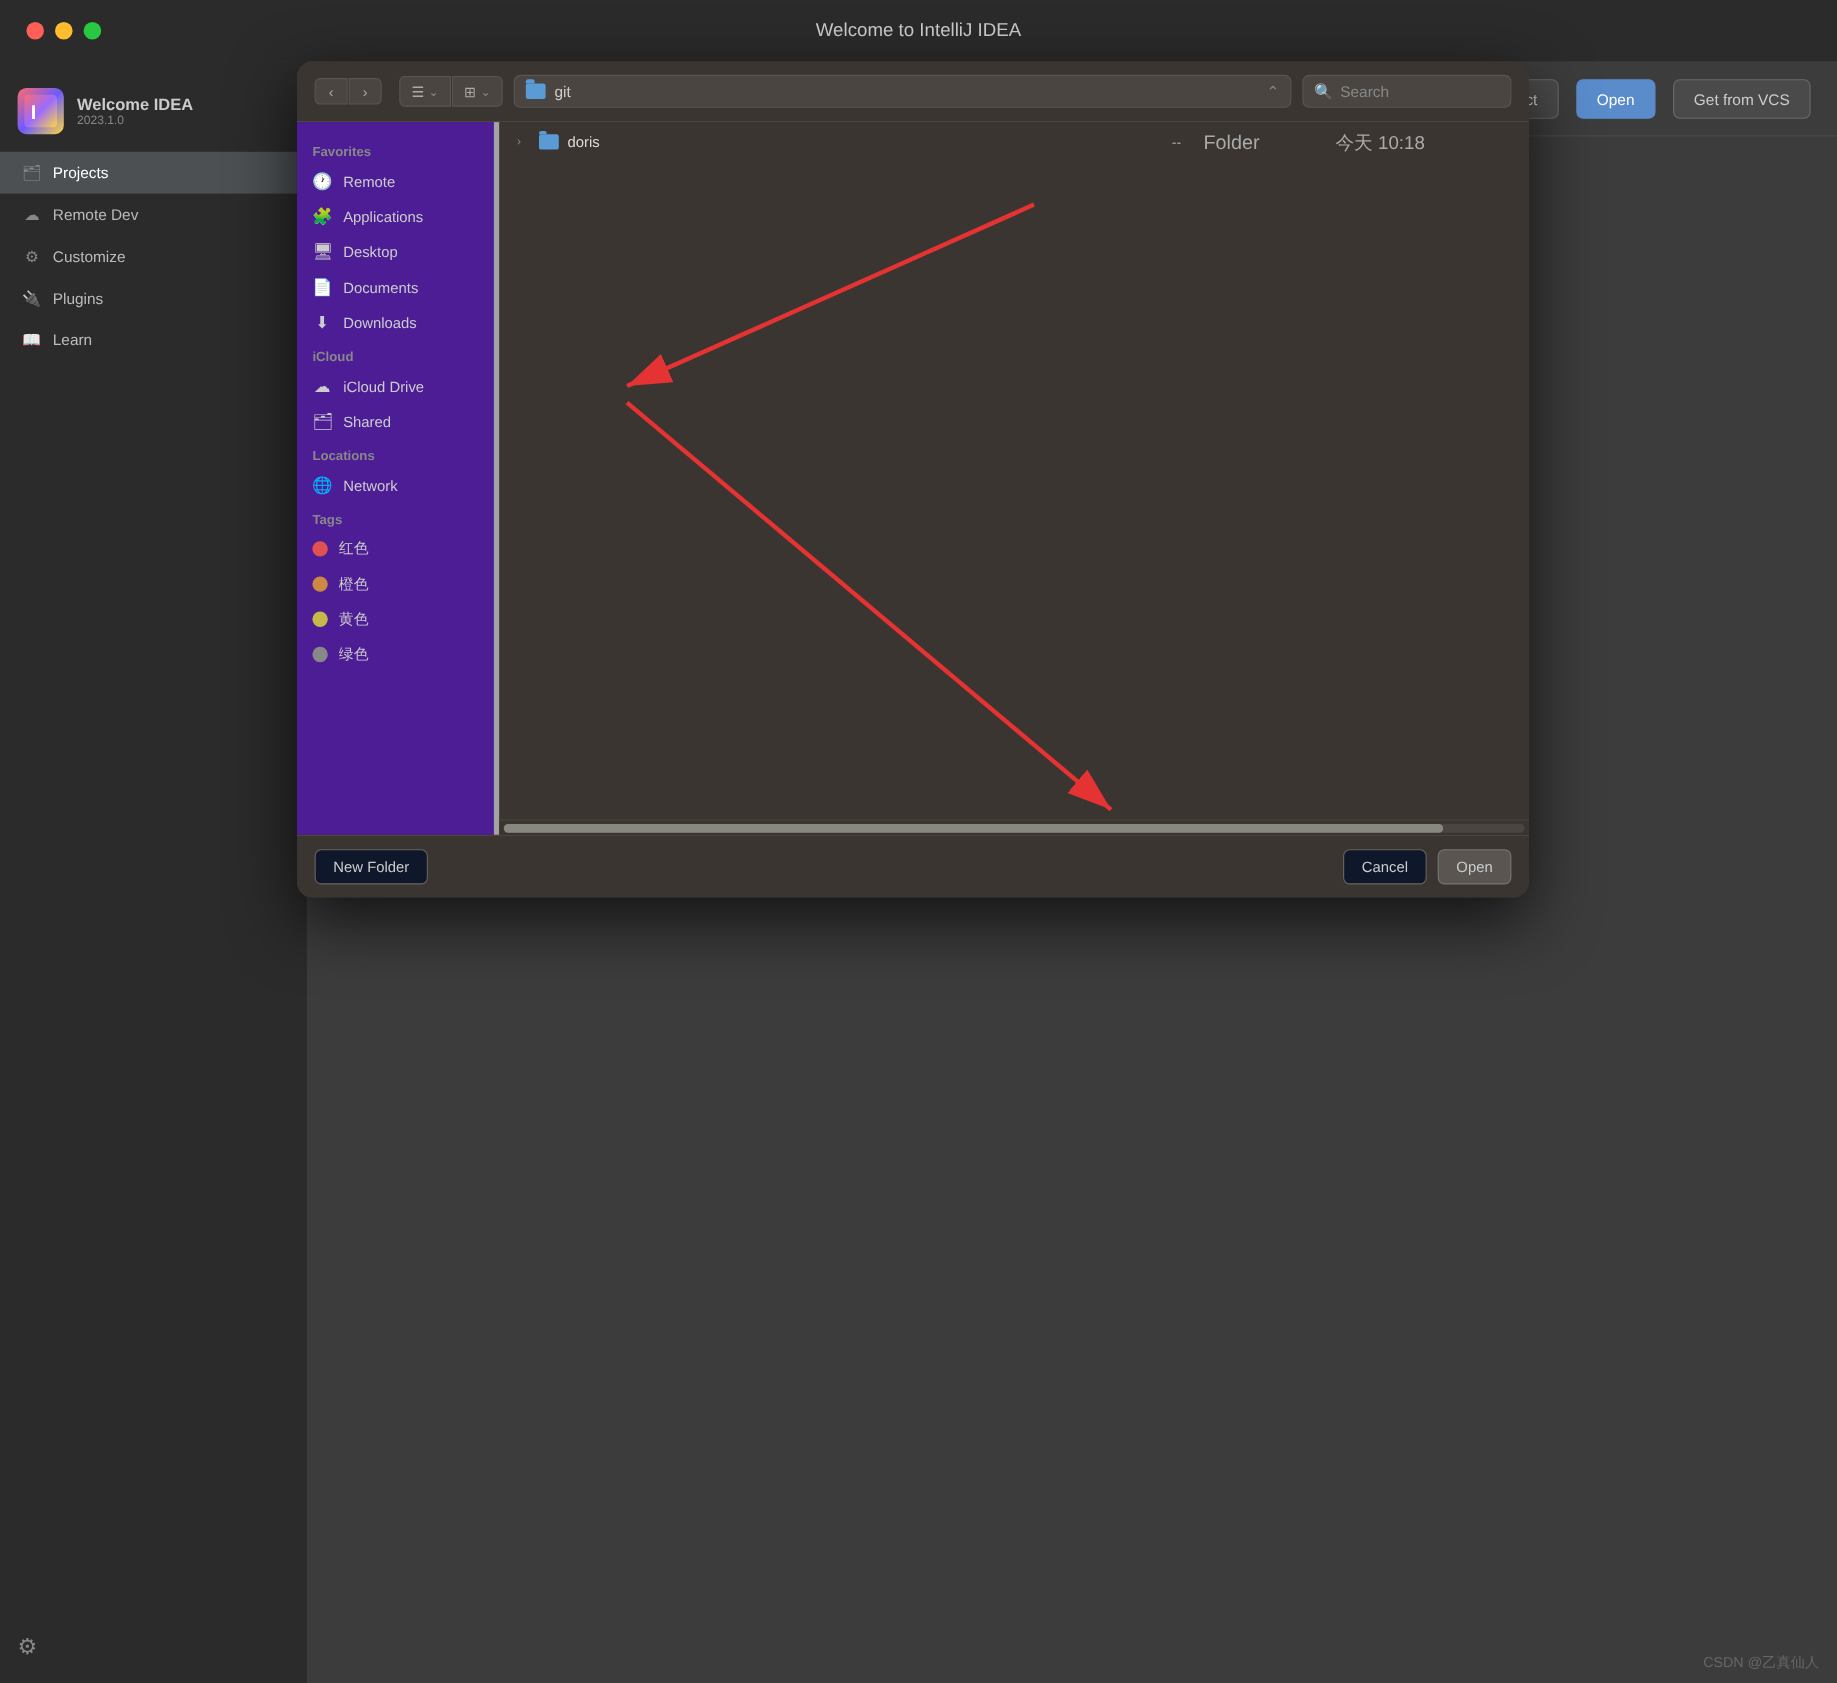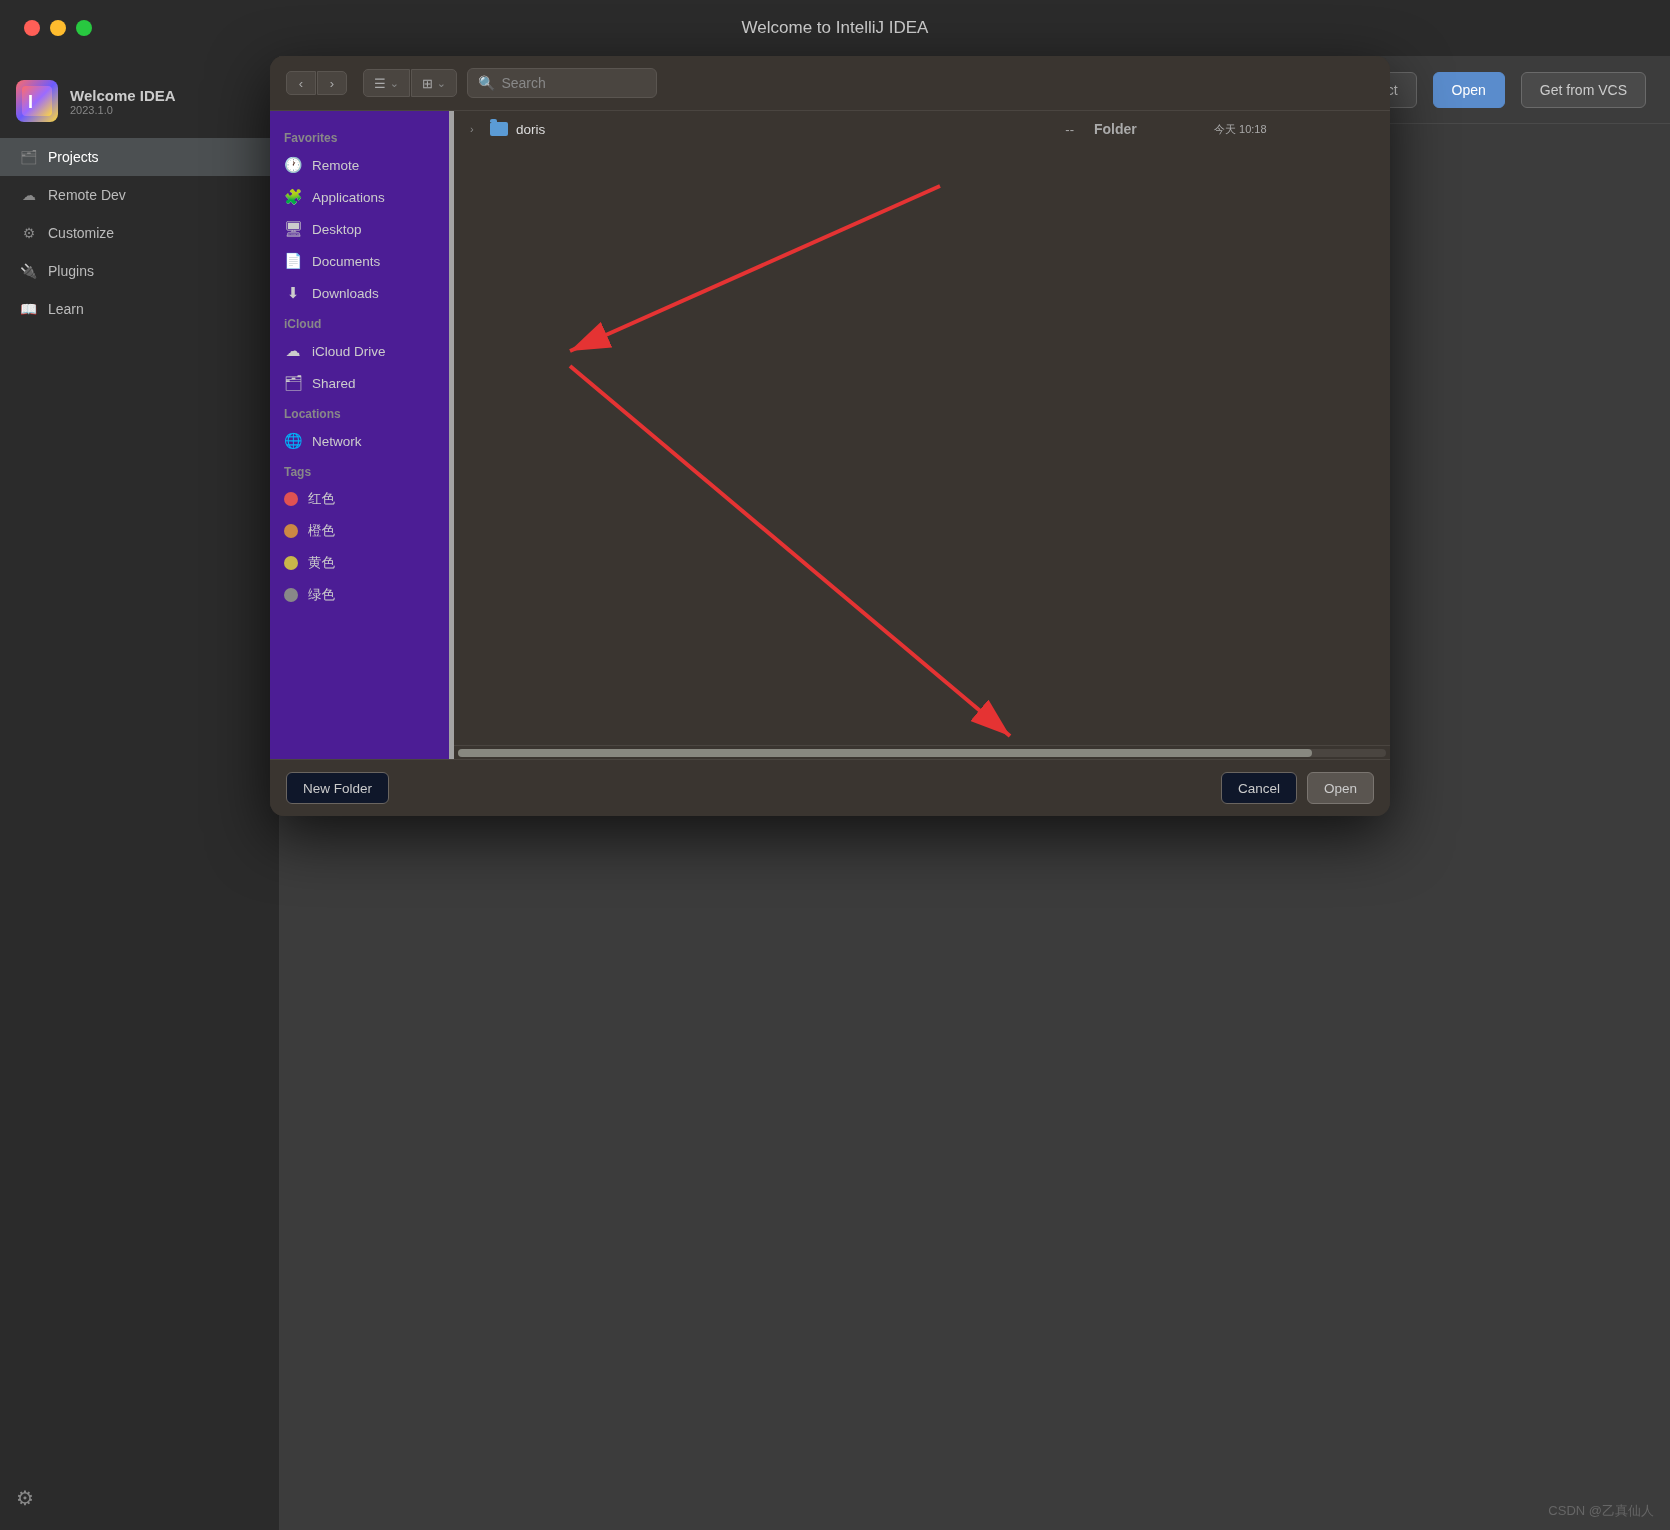--- a/index.html
+++ b/index.html
@@ -402,27 +402,26 @@
     .file-size-cell {
       width: 100px;
       text-align: right;
       padding-right: 20px;
       color: #aaaaaa;
       font-size: 13px;
     }
     .file-kind-cell {
       width: 120px;
       color: #aaaaaa;
-      font-size: 14px;
-      font-weight: bold;
+      font-size: 18px;
     }
     .file-date-cell {
       width: 160px;
       color: #aaaaaa;
-      font-size: 11px;
+      font-size: 17px;
     }
 
     
     .dialog-scrollbar {
       height: 14px;
       background: #3a3530;
       border-top: 1px solid #4a4540;
       display: flex;
       align-items: center;
       padding: 2px 4px;
@@ -597,20 +596,25 @@
       <div class="view-btn">
         <span>☰</span>
         <span class="chevron-down">⌄</span>
       </div>
       <div class="view-btn">
         <span>⊞</span>
         <span class="chevron-down">⌄</span>
       </div>
     </div>
 
+    <div class="location-bar">
+      <div class="folder-icon-blue"></div>
+      <span>git</span>
+      <span class="location-chevron">⌃</span>
+    </div>
 
     <div class="dialog-search">
       <span>🔍</span>
       <span>Search</span>
     </div>
   </div>
 
   <div class="dialog-body">
 
     <div class="dialog-sidebar">

